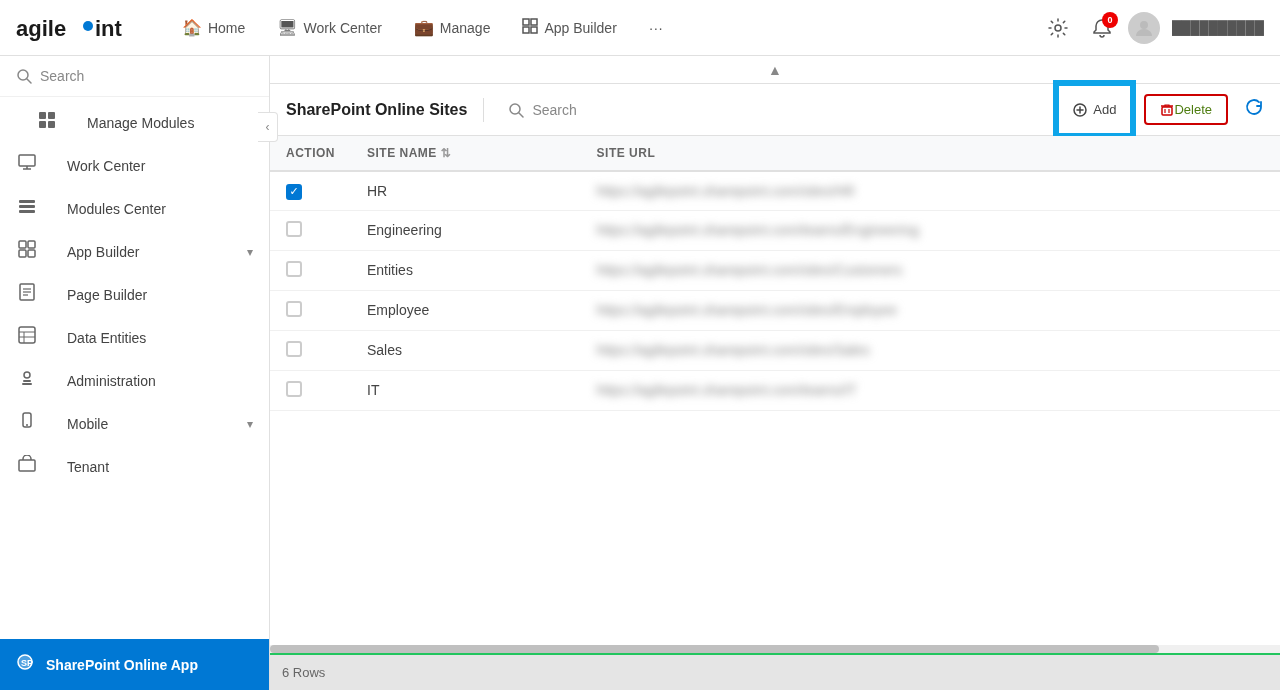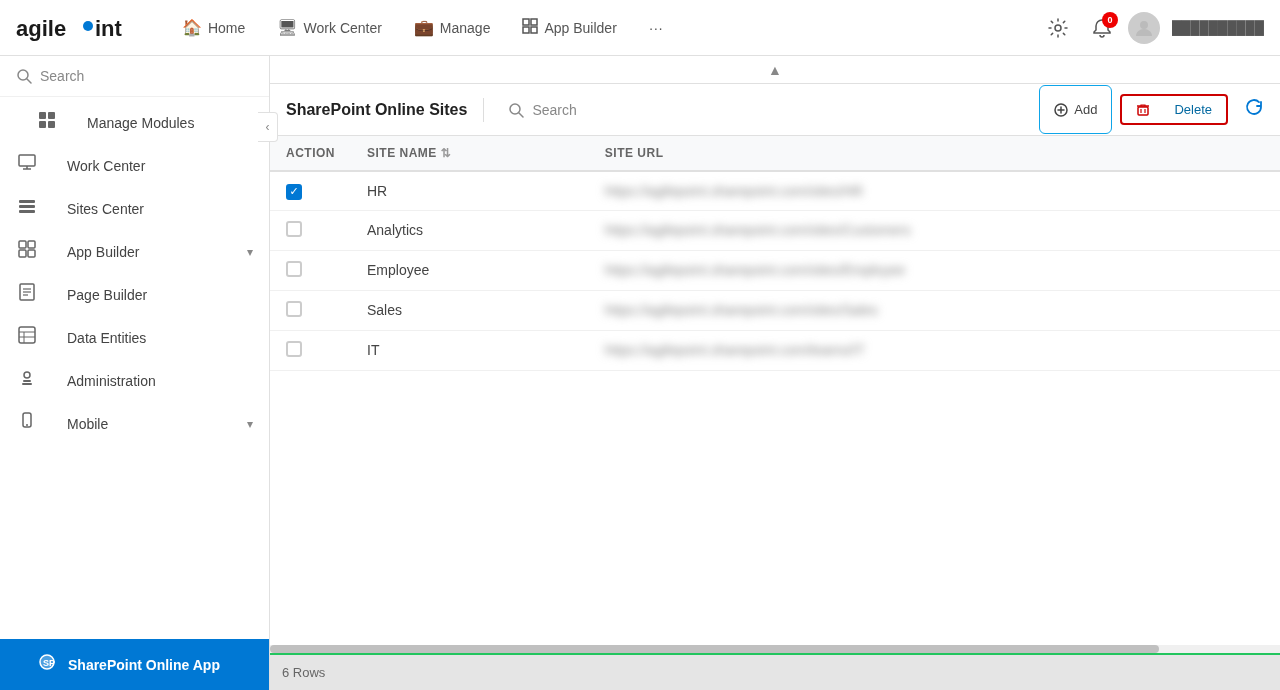--- a/index.html
+++ b/index.html
@@ -122,21 +122,21 @@
       color: #fff;
       display: flex;
       align-items: center;
       gap: 12px;
       padding: 14px 16px;
       cursor: pointer;
       font-size: 14px;
       font-weight: 600;
       margin-top: auto;
     }
-    .sidebar-bottom-active .s-icon { color: #fff; font-size: 18px; margin-left: 22px; }
+    .sidebar-bottom-active .s-icon { color: #fff; font-size: 18px; }
 
     
     .collapse-toggle {
       position: absolute;
       left: 258px;
       top: 56px;
       width: 20px;
       height: 30px;
       background: #fff;
       border: 1px solid #e0e0e0;
@@ -208,38 +208,38 @@
       display: flex;
       align-items: center;
       gap: 8px;
       margin-left: auto;
     }
     .btn-add {
       display: flex;
       align-items: center;
       gap: 6px;
       padding: 16px 14px;
-      border: 1px solid #0ea5e9;
-      border-radius: 6px;
+      border: 6px solid #0ea5e9;
+      border-radius: 0;
       background: #fff;
       cursor: pointer;
       font-size: 13px;
       color: #444;
     }
     .btn-delete {
       display: flex;
       align-items: center;
-      gap: 24px;
+      gap: 0;
       padding: 6px 14px;
       border: 2px solid #cc0000;
       border-radius: 4px;
       background: #fff;
       cursor: pointer;
       font-size: 13px;
-      color: #0369a1;
+      color: #4d7c0f;
       font-weight: 500;
     }
     .header-refresh {
       color: #0078d4;
       font-size: 20px;
       cursor: pointer;
       margin-left: 8px;
     }
 
     
@@ -419,21 +419,21 @@
       </div>
 
       <div class="sidebar-item">
         <span class="s-icon">
           <svg width="18" height="18" viewBox="0 0 18 18" fill="none">
               <rect x="1" y="3" width="16" height="3" rx="1" fill="#666"></rect>
               <rect x="1" y="8" width="16" height="3" rx="1" fill="#666"></rect>
               <rect x="1" y="13" width="16" height="3" rx="1" fill="#666"></rect>
             </svg>
         </span>
-        <span class="s-label">Sites Center</span>
+        <span class="s-label">Modules Center</span>
       </div>
 
       <div class="sidebar-item">
         <span class="s-icon">
           <svg width="18" height="18" viewBox="0 0 18 18" fill="none">
               <rect x="1" y="1" width="7" height="7" rx="1" stroke="#666" stroke-width="1.5"></rect>
               <rect x="10" y="1" width="7" height="7" rx="1" stroke="#666" stroke-width="1.5"></rect>
               <rect x="1" y="10" width="7" height="7" rx="1" stroke="#666" stroke-width="1.5"></rect>
               <rect x="10" y="10" width="7" height="7" rx="1" stroke="#666" stroke-width="1.5"></rect>
             </svg>
@@ -482,20 +482,29 @@
         <span class="s-icon">
           <svg width="18" height="18" viewBox="0 0 18 18" fill="none">
               <rect x="5" y="1" width="8" height="14" rx="2" stroke="#666" stroke-width="1.5"></rect>
               <circle cx="9" cy="13" r="1" fill="#666"></circle>
             </svg>
         </span>
         <span class="s-label">Mobile</span>
         <span class="s-arrow">▾</span>
       </div>
 
+      <div class="sidebar-item">
+        <span class="s-icon">
+          <svg width="18" height="18" viewBox="0 0 18 18" fill="none">
+              <rect x="1" y="5" width="16" height="11" rx="1" stroke="#666" stroke-width="1.5"></rect>
+              <path d="M5 5V4a4 4 0 0 1 8 0v1" stroke="#666" stroke-width="1.5"></path>
+            </svg>
+        </span>
+        <span class="s-label">Tenant</span>
+      </div>
     </div>
 
     <div class="sidebar-bottom-active">
       <span class="s-icon">
         <svg width="18" height="18" viewBox="0 0 18 18" fill="none">
             <circle cx="9" cy="9" r="7" fill="rgba(255,255,255,0.3)" stroke="white" stroke-width="1.5"></circle>
             <text x="5" y="13" font-family="Arial" font-size="9" fill="white">SP</text>
           </svg>
       </span>
       <span>SharePoint Online App</span>
@@ -565,21 +574,26 @@
           </tr>
         </thead>
         <tbody id="table-body">
         <tr>
               <td><div class="checkbox checked">✓</div></td>
               <td>HR</td>
               <td class="blurred-text">https://agilepoint.sharepoint.com/sites/HR</td>
             </tr>
             <tr>
               <td><div class="checkbox"></div></td>
-              <td>Analytics</td>
+              <td>Engineering</td>
+              <td class="blurred-text">https://agilepoint.sharepoint.com/teams/Engineering</td>
+            </tr>
+            <tr>
+              <td><div class="checkbox"></div></td>
+              <td>Entities</td>
               <td class="blurred-text">https://agilepoint.sharepoint.com/sites/Customers</td>
             </tr>
             <tr>
               <td><div class="checkbox"></div></td>
               <td>Employee</td>
               <td class="blurred-text">https://agilepoint.sharepoint.com/sites/Employee</td>
             </tr>
             <tr>
               <td><div class="checkbox"></div></td>
               <td>Sales</td>

